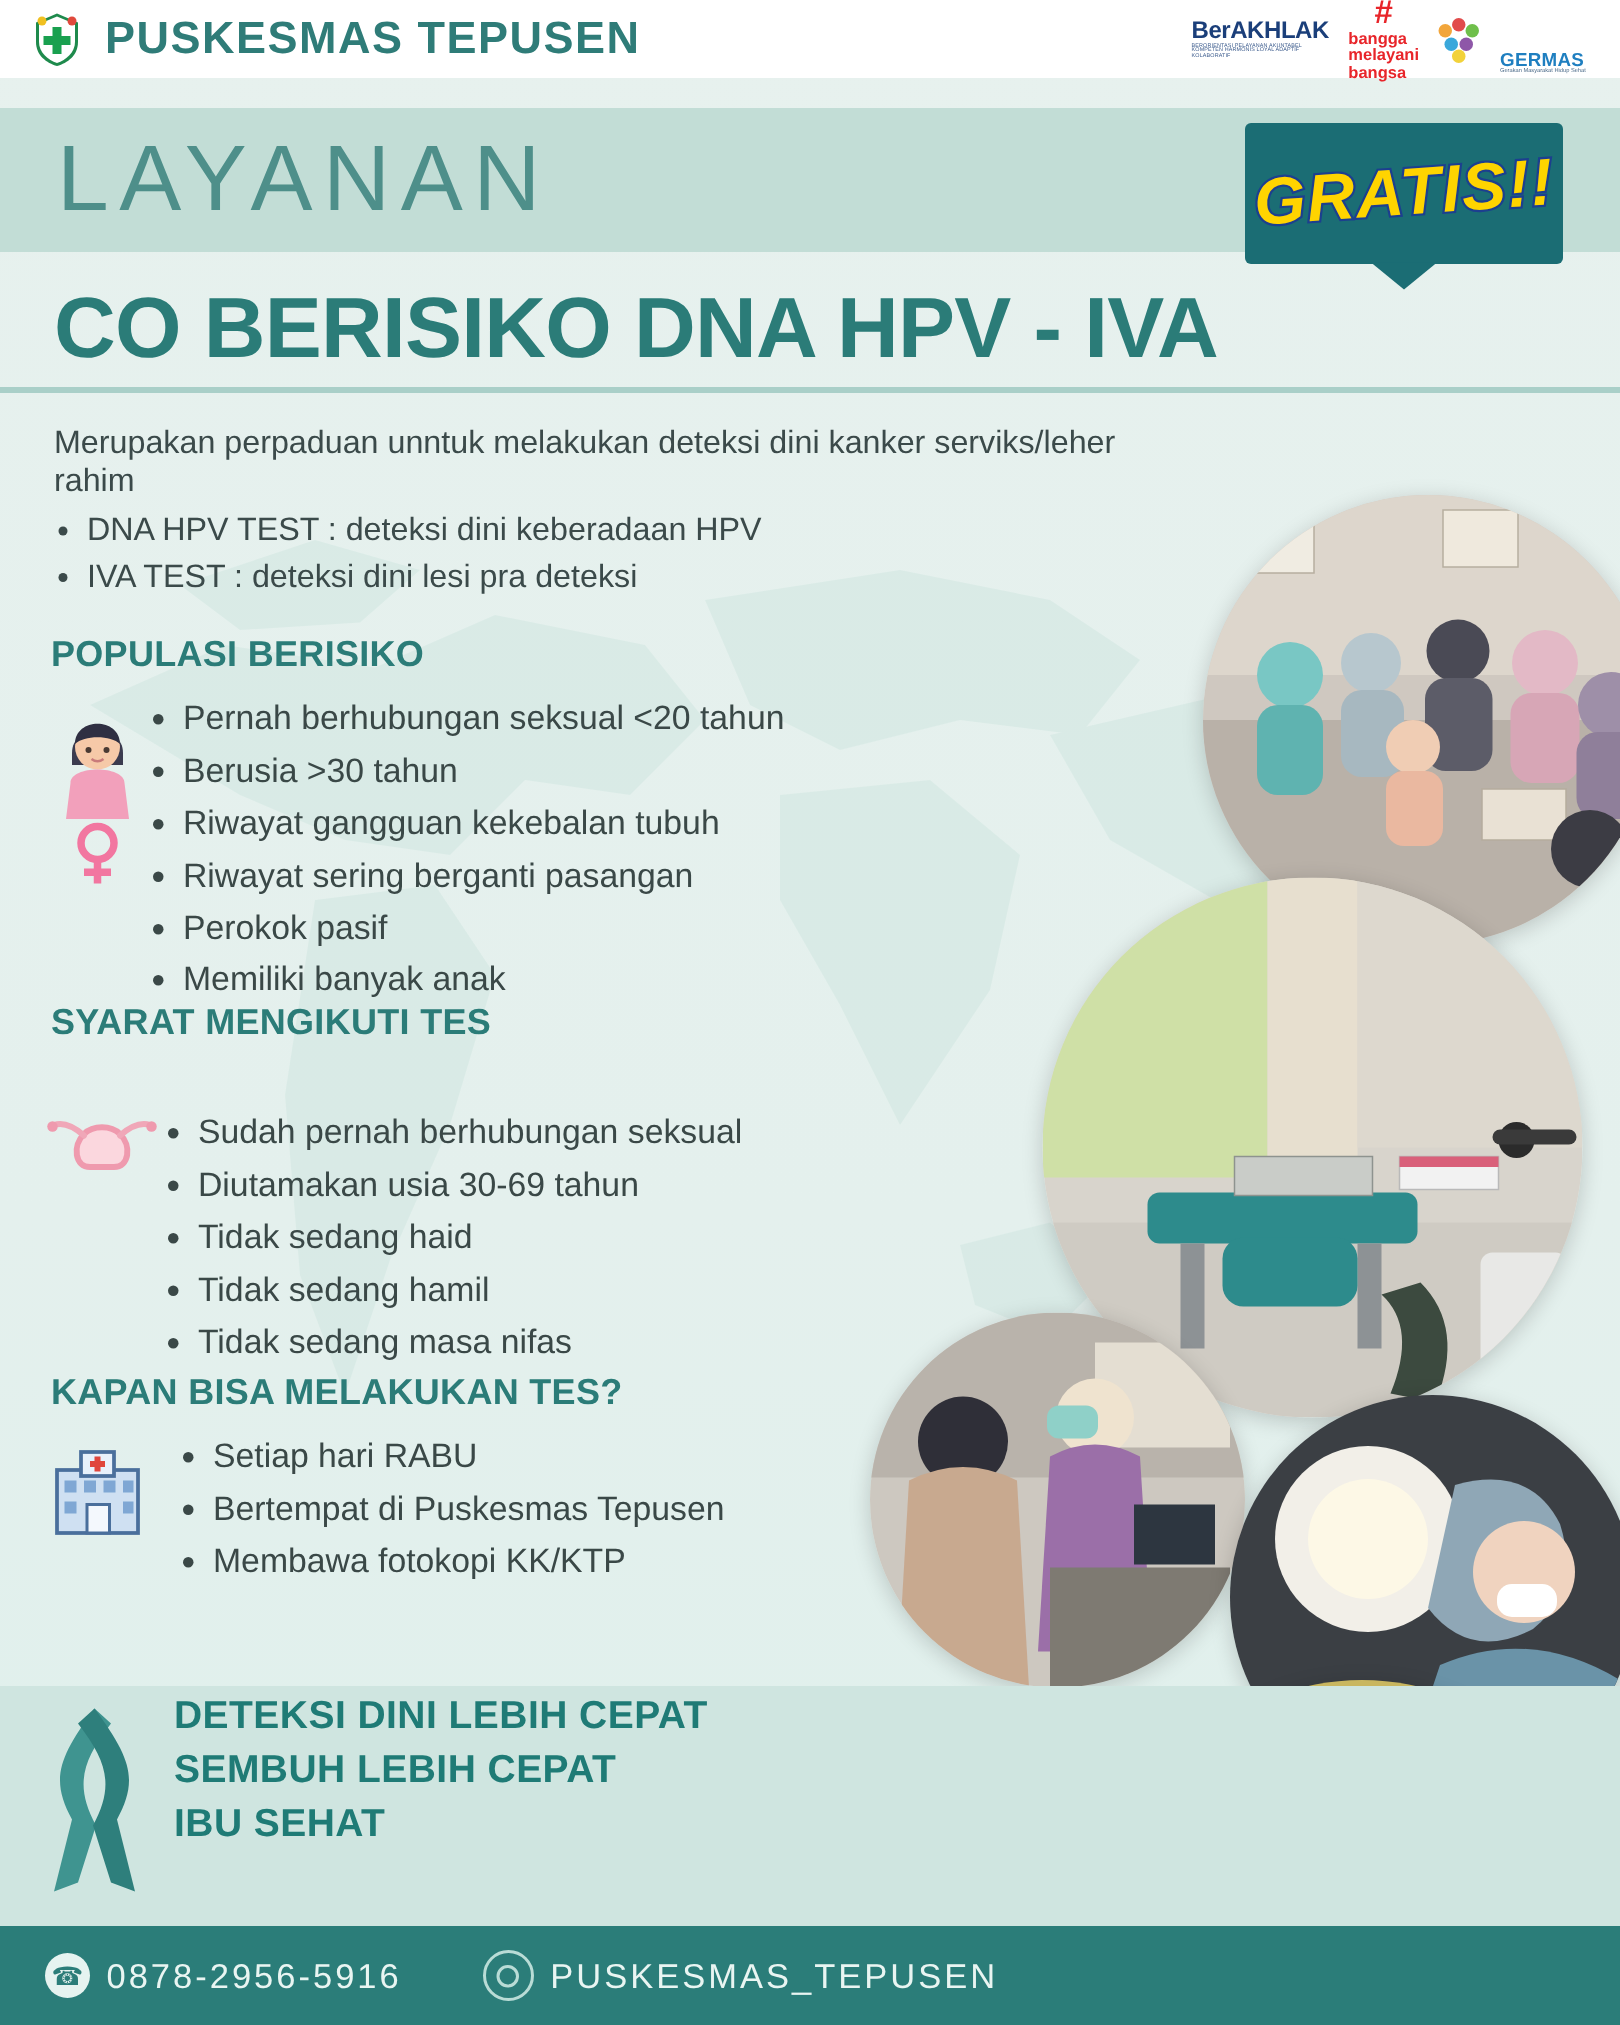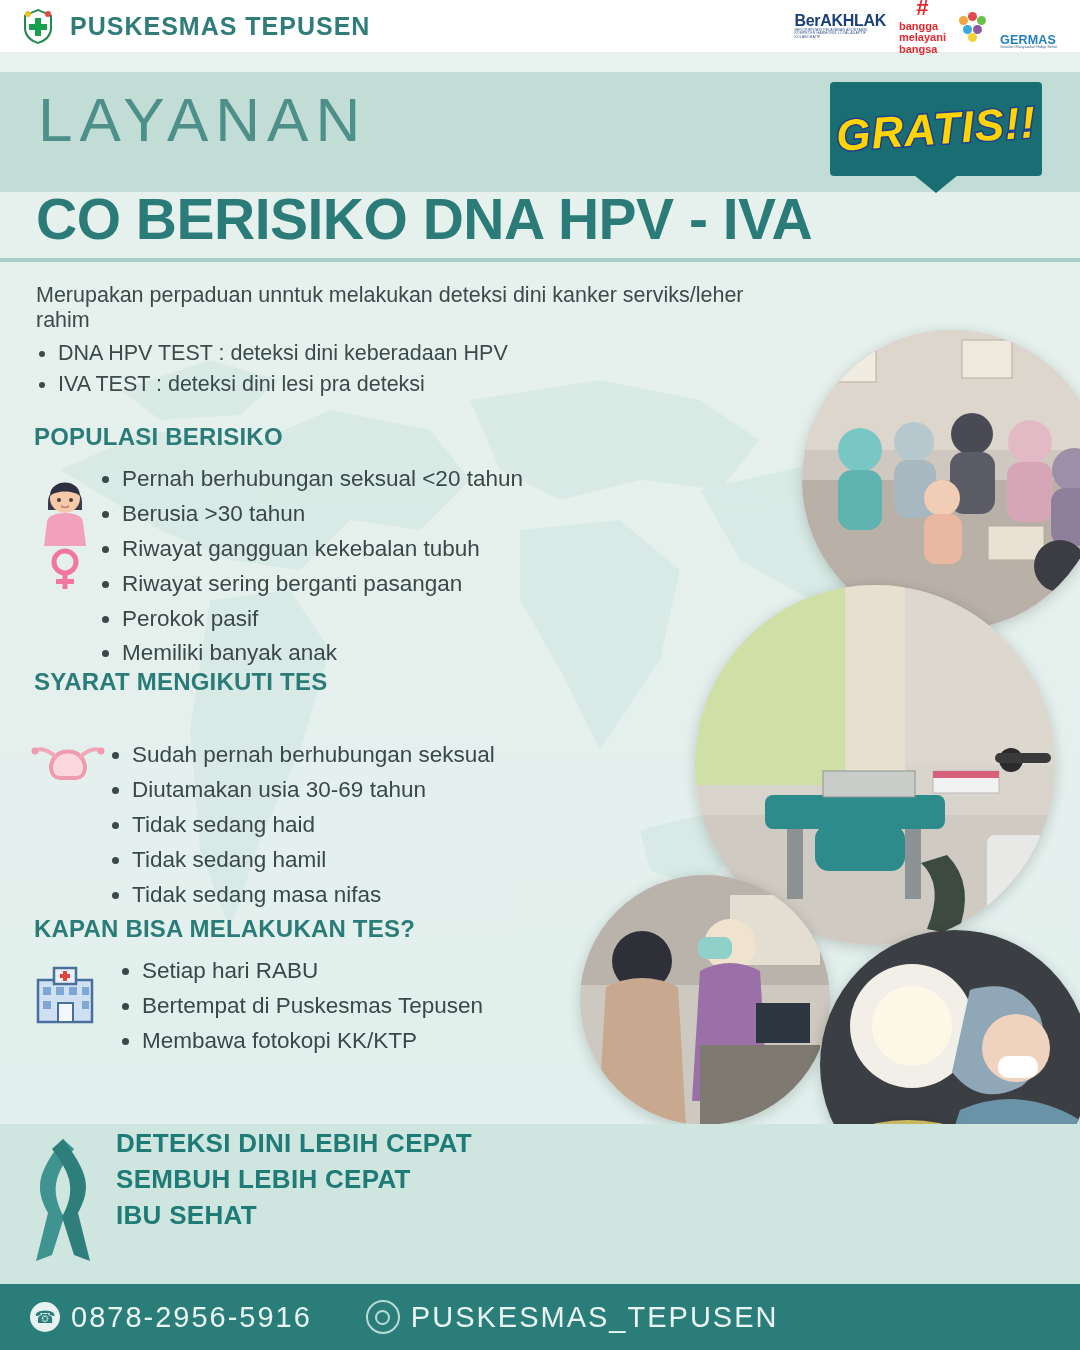--- a/index.html
+++ b/index.html
@@ -39,21 +39,21 @@
     padding: 0 18px;
     box-sizing: border-box;
   }
   .logo-mark {
     width: 40px; height: 40px;
     position: relative;
     flex: 0 0 auto;
     margin-right: 12px;
   }
   .brand-name {
-    font-size: 25px;
+    font-size: 30px;
     letter-spacing: 1px;
     color: #2f7c78;
     font-weight: bold;
   }
   .gov-logos {
     margin-left: auto;
     display: flex;
     align-items: center;
     gap: 13px;
   }
@@ -115,21 +115,21 @@
   .gl-germas .g-sub {
     font-size: 3.8px;
     color: #4b6a88;
     display: block;
     width: 62px;
   }
   
   .band-layanan {
     position: absolute;
     top: 72px; left: 0;
-    width: 1080px; height: 120px;
+    width: 1080px; height: 96px;
     background: #c2ddd6;
   }
   .band-layanan .txt {
     position: absolute;
     left: 38px; top: 12px;
     font-size: 62px;
     letter-spacing: 7px;
     color: #4e8f8a;
     font-weight: 300;
   }
@@ -285,21 +285,21 @@
     box-sizing: border-box;
     gap: 14px;
   }
   .contactbar .cb-item {
     display: flex;
     align-items: center;
     gap: 11px;
   }
   .contactbar .cb-text {
     color: #e9f5f2;
-    font-size: 29px;
+    font-size: 23px;
     letter-spacing: 2px;
   }
   .circ {
     width: 30px; height: 30px;
     border-radius: 50%;
     background: #e6f3f0;
     display: flex;
     align-items: center;
     justify-content: center;
     color: #2b7d79;

